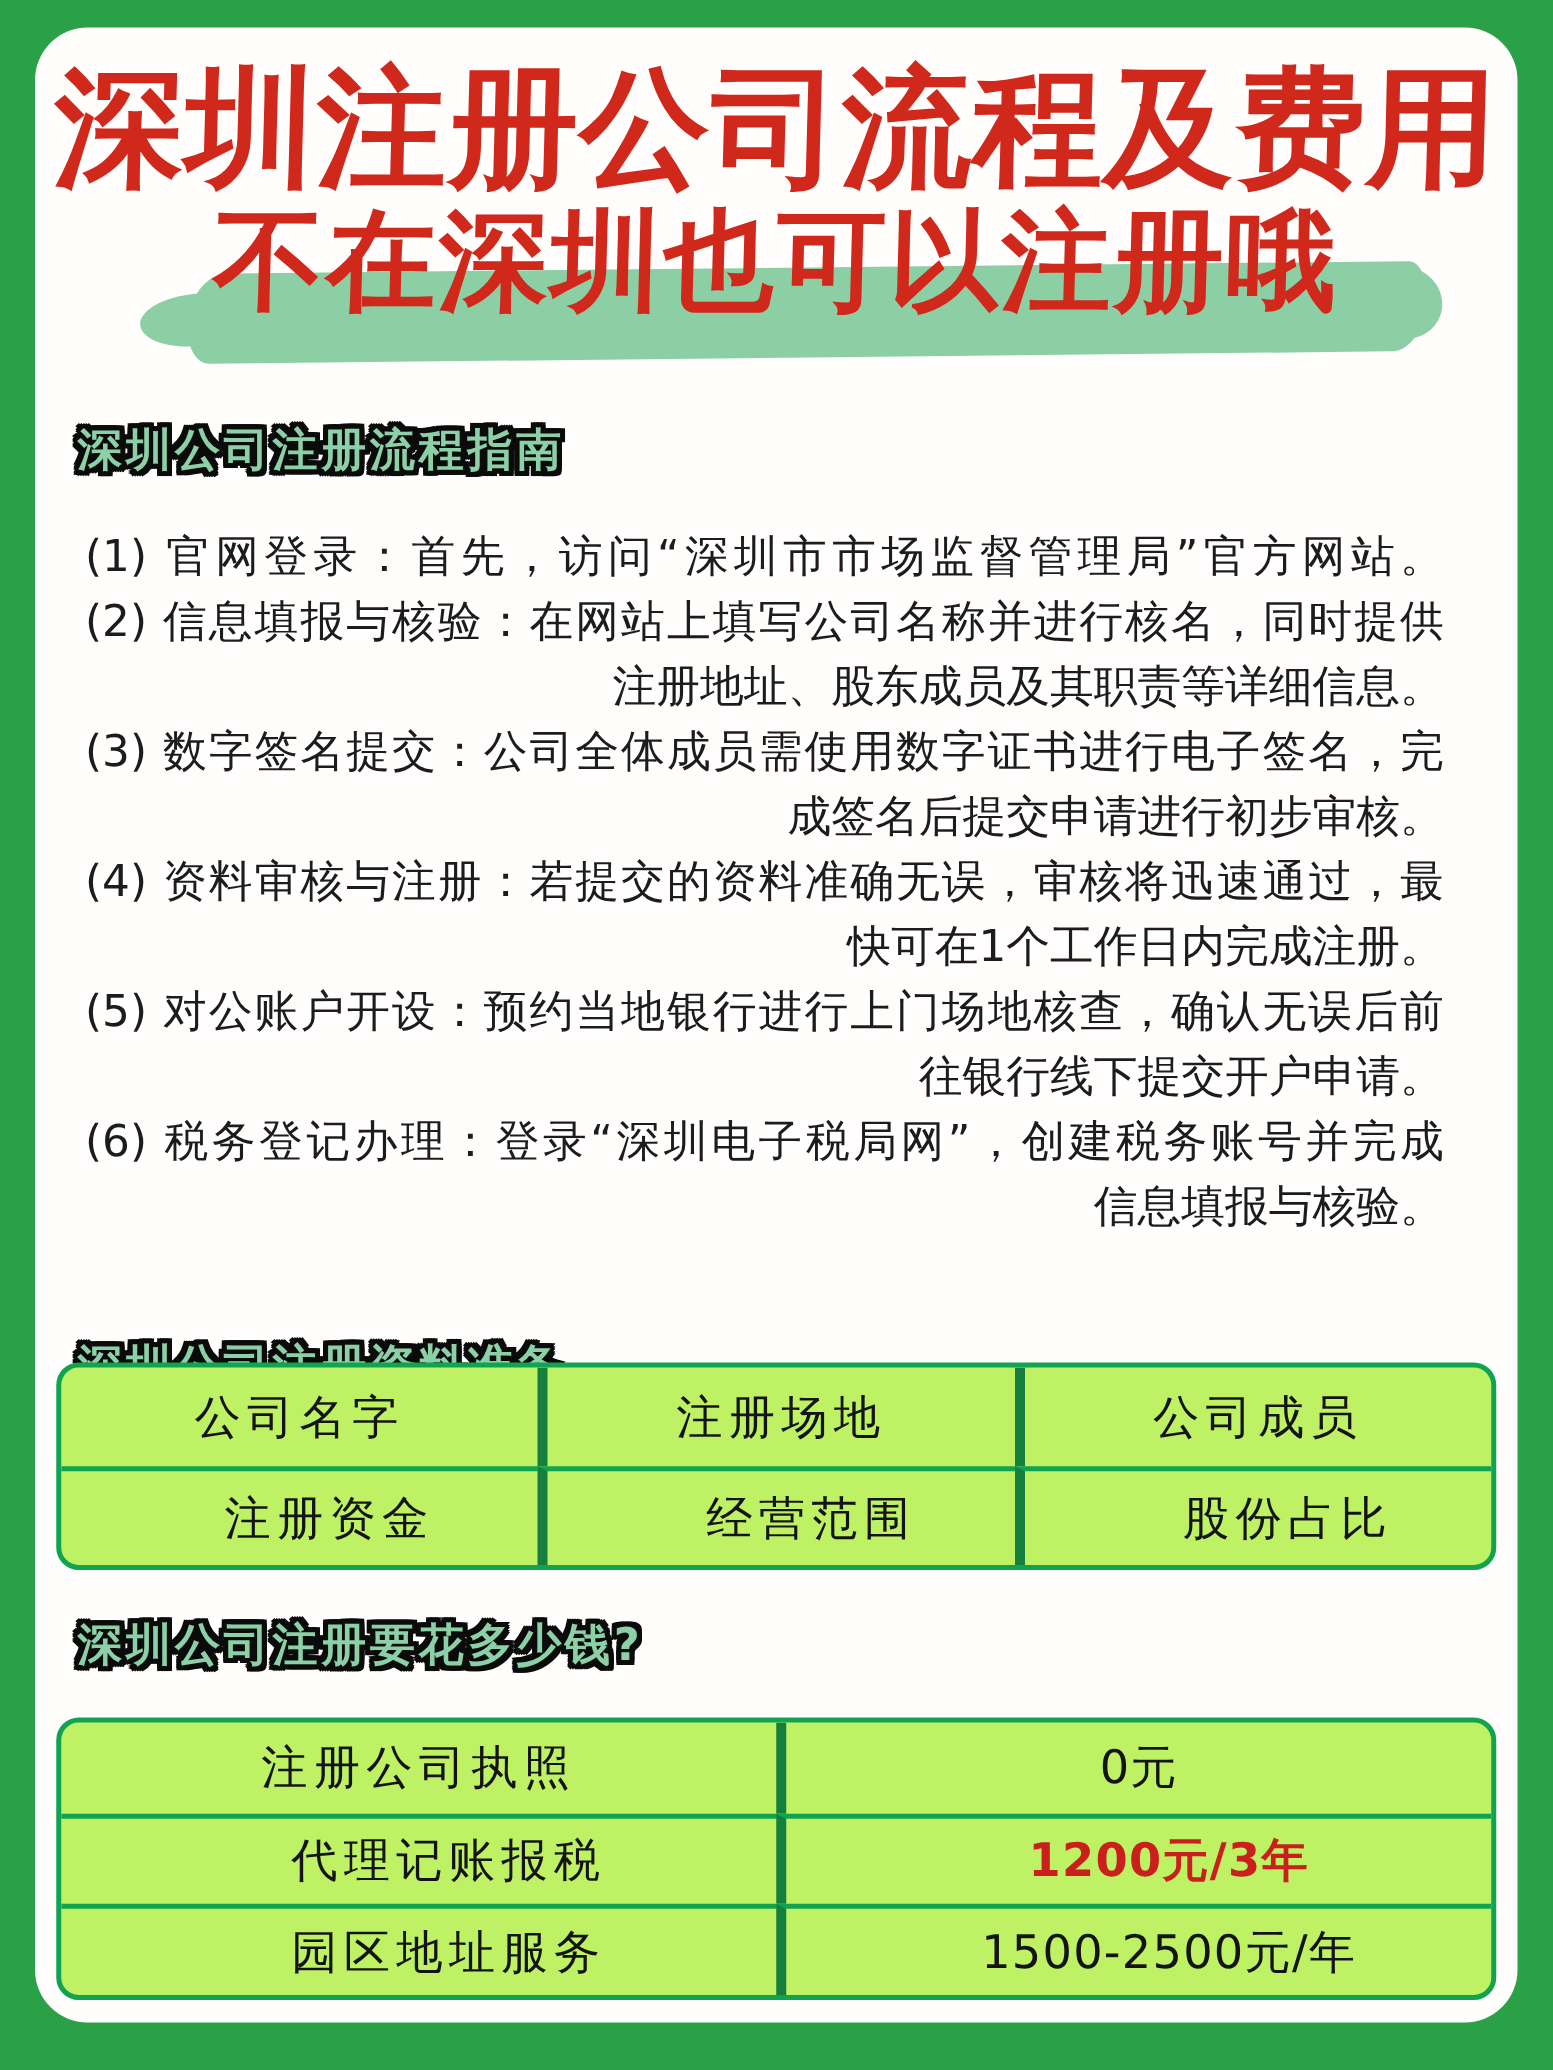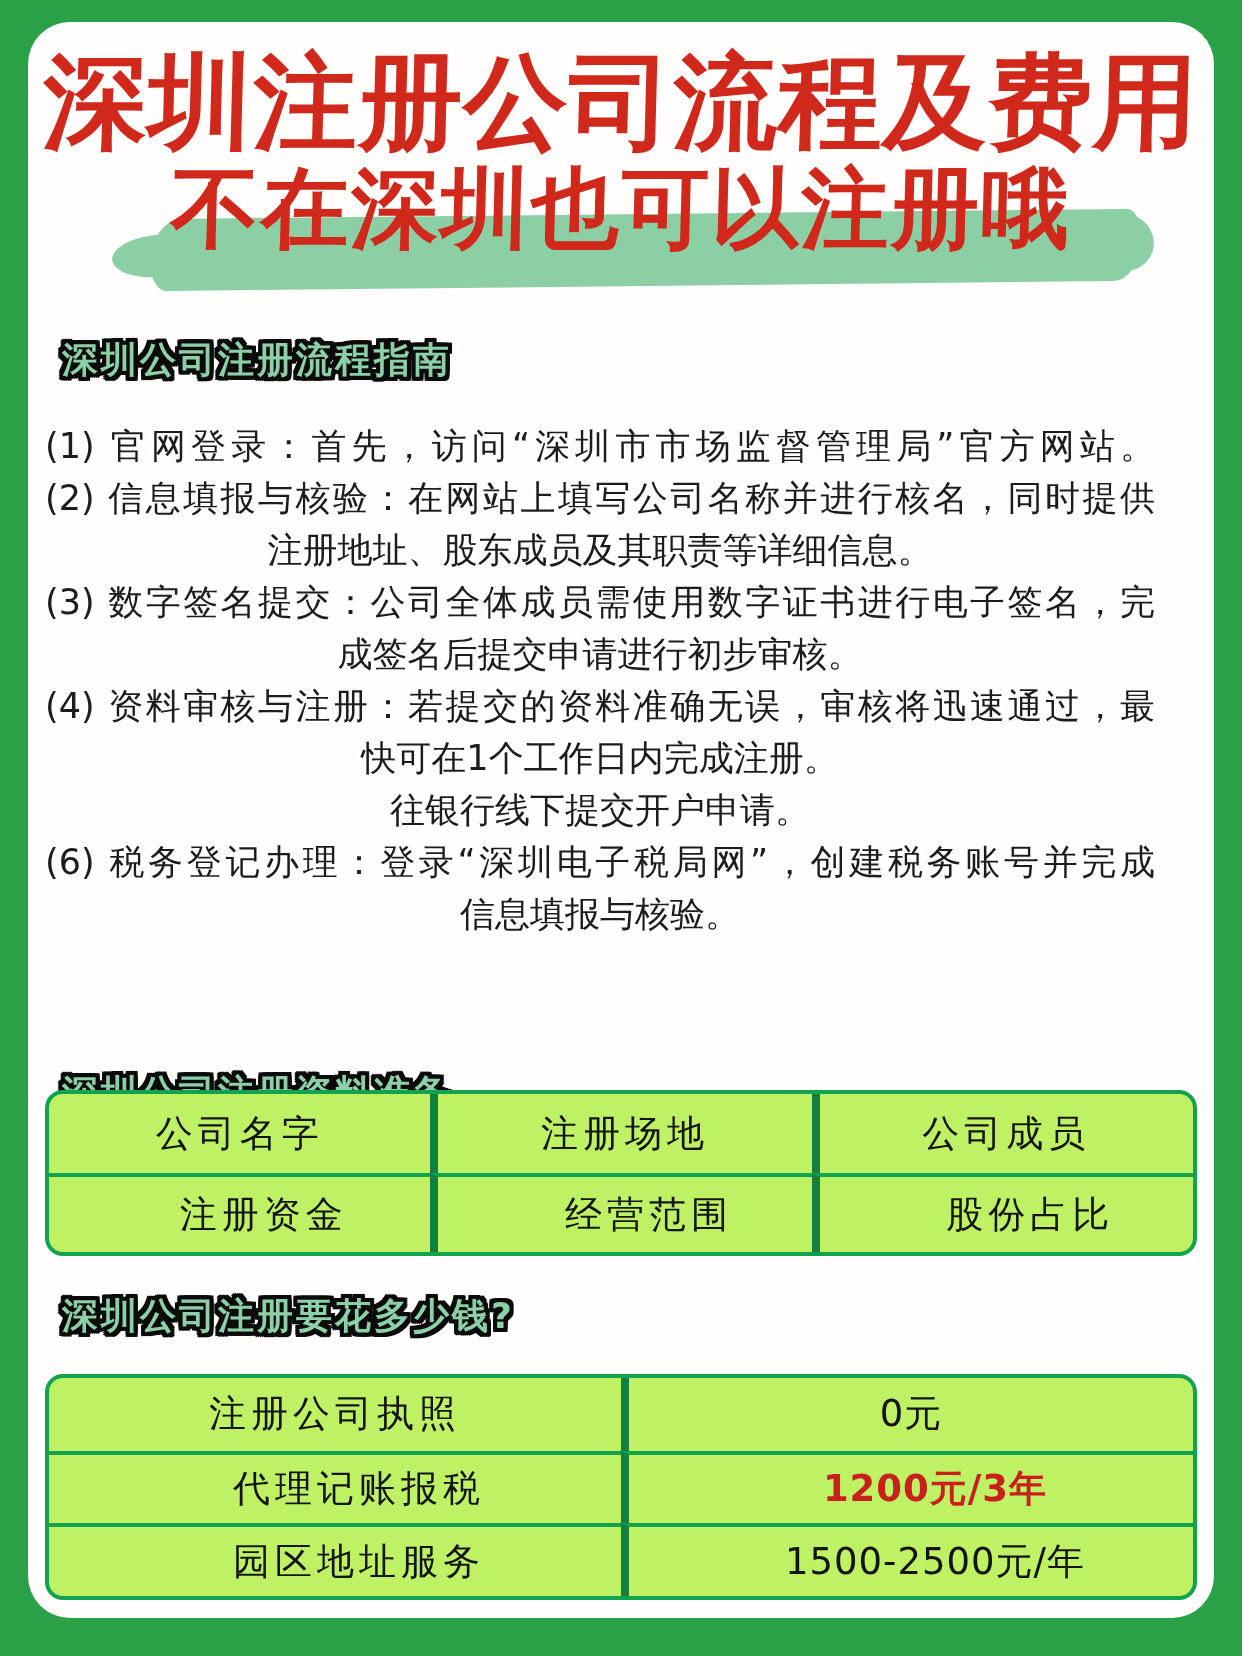--- a/index.html
+++ b/index.html
@@ -54,24 +54,24 @@
       -2px 4px 0 #0b0b0b, 2px 4px 0 #0b0b0b, -4px 2px 0 #0b0b0b, 4px 2px 0 #0b0b0b;
   }
   #heading-guide { top:336px; }
   #heading-materials { top:1069px; }
   #heading-cost { top:1292px; }
   
   .steps {
     position:absolute; left:45px; top:420px; width:1110px;
     color:#1c1c1e; font-size:35px;
   }
-  .step-line { height:52px; line-height:52px; text-align:center; white-space:nowrap; }
+  .step-line { height:52px; line-height:52px; text-align:right; white-space:nowrap; }
   .step-line.full {
     white-space:normal;
-    text-align:justify; text-align-last:justify; text-justify:inter-character;
+    text-align:justify; text-align-last:justify; text-justify:inter-character;margin-left:23px;
   }
   
   .grid-table {
     position:absolute; left:45px; width:1152px;
     border:4px solid #12a351; border-radius:18px;
     display:grid; overflow:hidden; background:#bef264;
   }
   #table-materials { top:1090px; height:166px;
     grid-template-columns:1fr 1fr 1fr; grid-template-rows:1fr 1fr; }
   #table-cost { top:1374px; height:226px;
@@ -100,20 +100,21 @@
 <h2 class="sec-heading" id="heading-guide">深圳公司注册流程指南</h2>
 
 <div class="steps">
   <div class="step-line full">(1) 官网登录：首先，访问“深圳市市场监督管理局”官方网站。</div>
   <div class="step-line full">(2) 信息填报与核验：在网站上填写公司名称并进行核名，同时提供</div>
   <div class="step-line">注册地址、股东成员及其职责等详细信息。</div>
   <div class="step-line full">(3) 数字签名提交：公司全体成员需使用数字证书进行电子签名，完</div>
   <div class="step-line">成签名后提交申请进行初步审核。</div>
   <div class="step-line full">(4) 资料审核与注册：若提交的资料准确无误，审核将迅速通过，最</div>
   <div class="step-line">快可在1个工作日内完成注册。</div>
+  <div class="step-line full">(5) 对公账户开设：预约当地银行进行上门场地核查，确认无误后前</div>
   <div class="step-line">往银行线下提交开户申请。</div>
   <div class="step-line full">(6) 税务登记办理：登录“深圳电子税局网”，创建税务账号并完成</div>
   <div class="step-line">信息填报与核验。</div>
 </div>
 
 <h2 class="sec-heading" id="heading-materials">深圳公司注册资料准备</h2>
 
 <div class="grid-table" id="table-materials">
   <div class="cell">公司名字</div>
   <div class="cell bl">注册场地</div>

